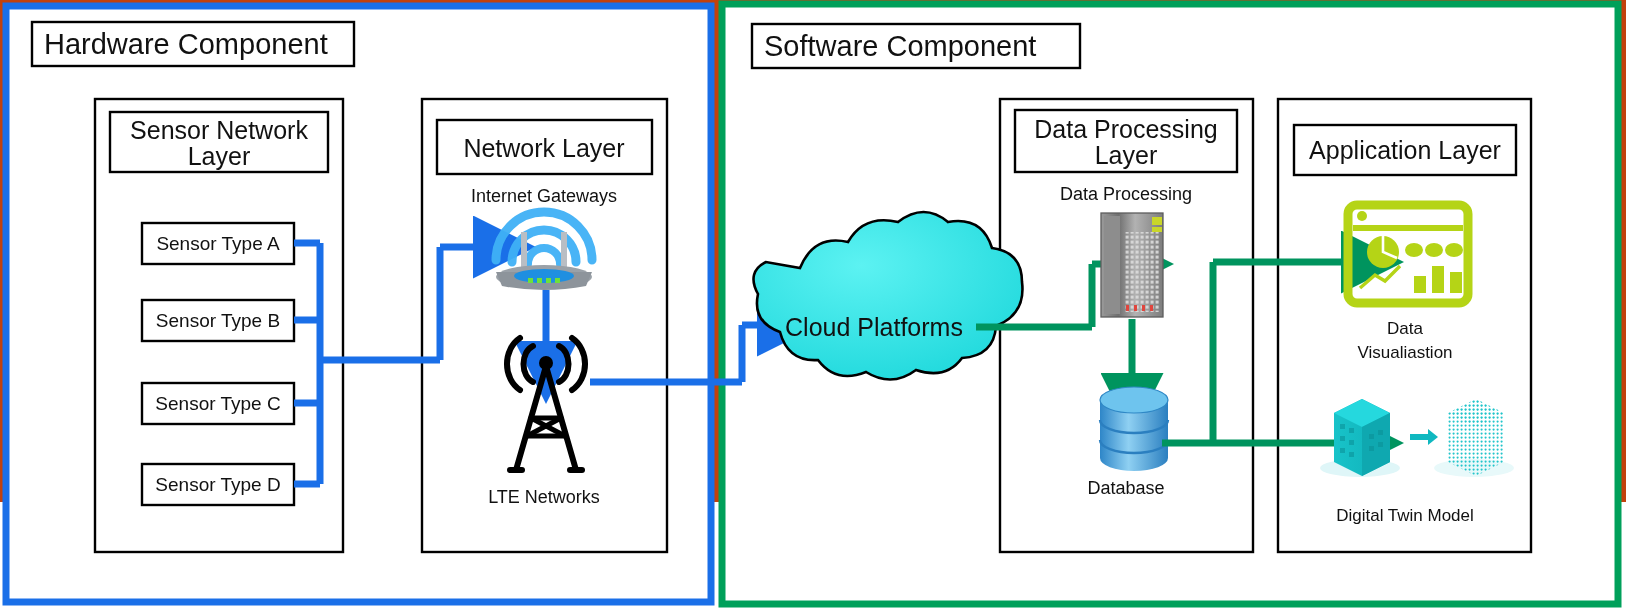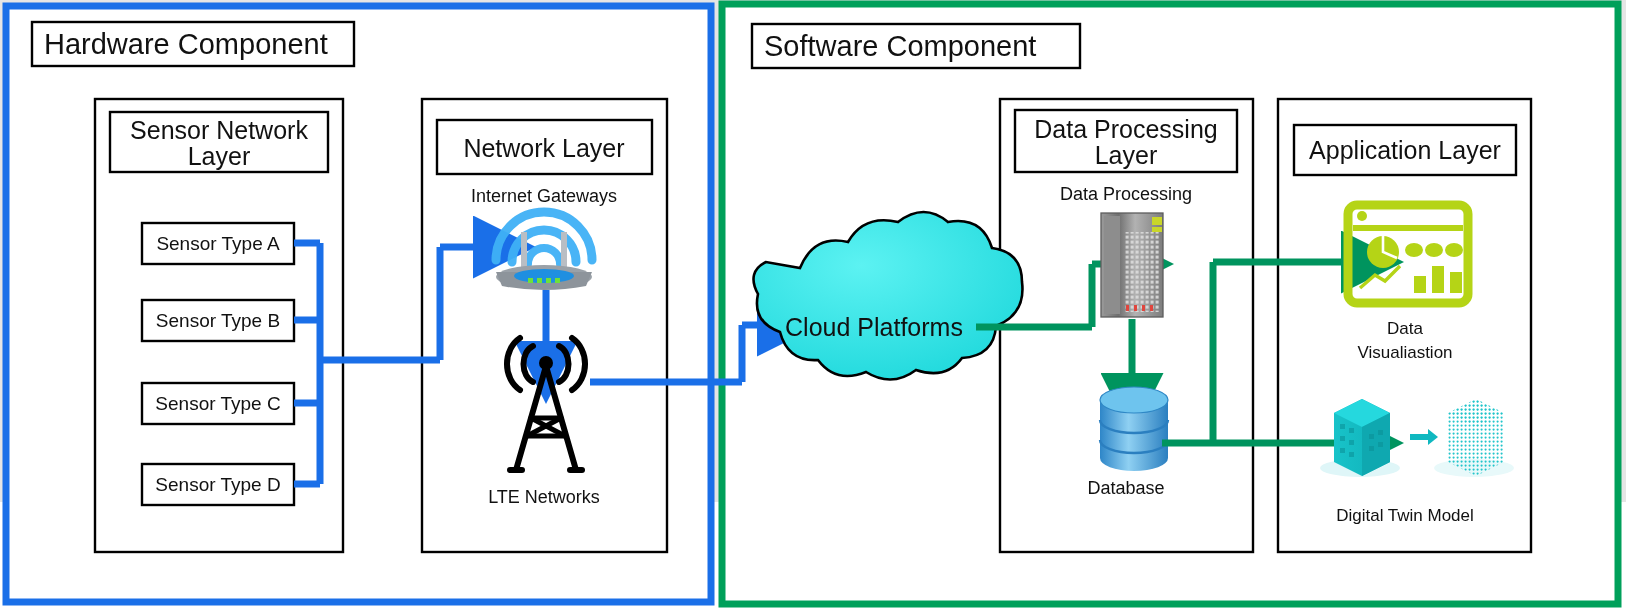--- a/index.html
+++ b/index.html
@@ -1,18 +1,18 @@
 <!DOCTYPE html>
 <html><head>
 <meta charset="utf-8">
 <style>
   html,body{margin:0;padding:0;background:#ffffff;}
   body{width:1626px;height:614px;overflow:hidden;
        font-family:"Liberation Sans","DejaVu Sans",sans-serif;}
-  #stage{position:relative;width:1626px;height:502px;background:#e5e5e5;}
+  #stage{position:relative;width:1626px;height:502px;background:#c2410c;}
   svg#diagram{position:absolute;left:0;top:0;width:1626px;height:614px;}
   .lbl{font-family:"Liberation Sans","DejaVu Sans",sans-serif;fill:#111;}
   .panel-title{font-size:29px;}
   .layer-title{font-size:25px;}
   .node-box{font-size:19px;}
   .cap{font-size:18px;}
   .cap-sm{font-size:17px;}
   .cloud-txt{font-size:25px;}
   .boxline{fill:#ffffff;stroke:#000000;stroke-width:2.4;}
   .framebox{fill:none;stroke:#000000;stroke-width:2.4;}

